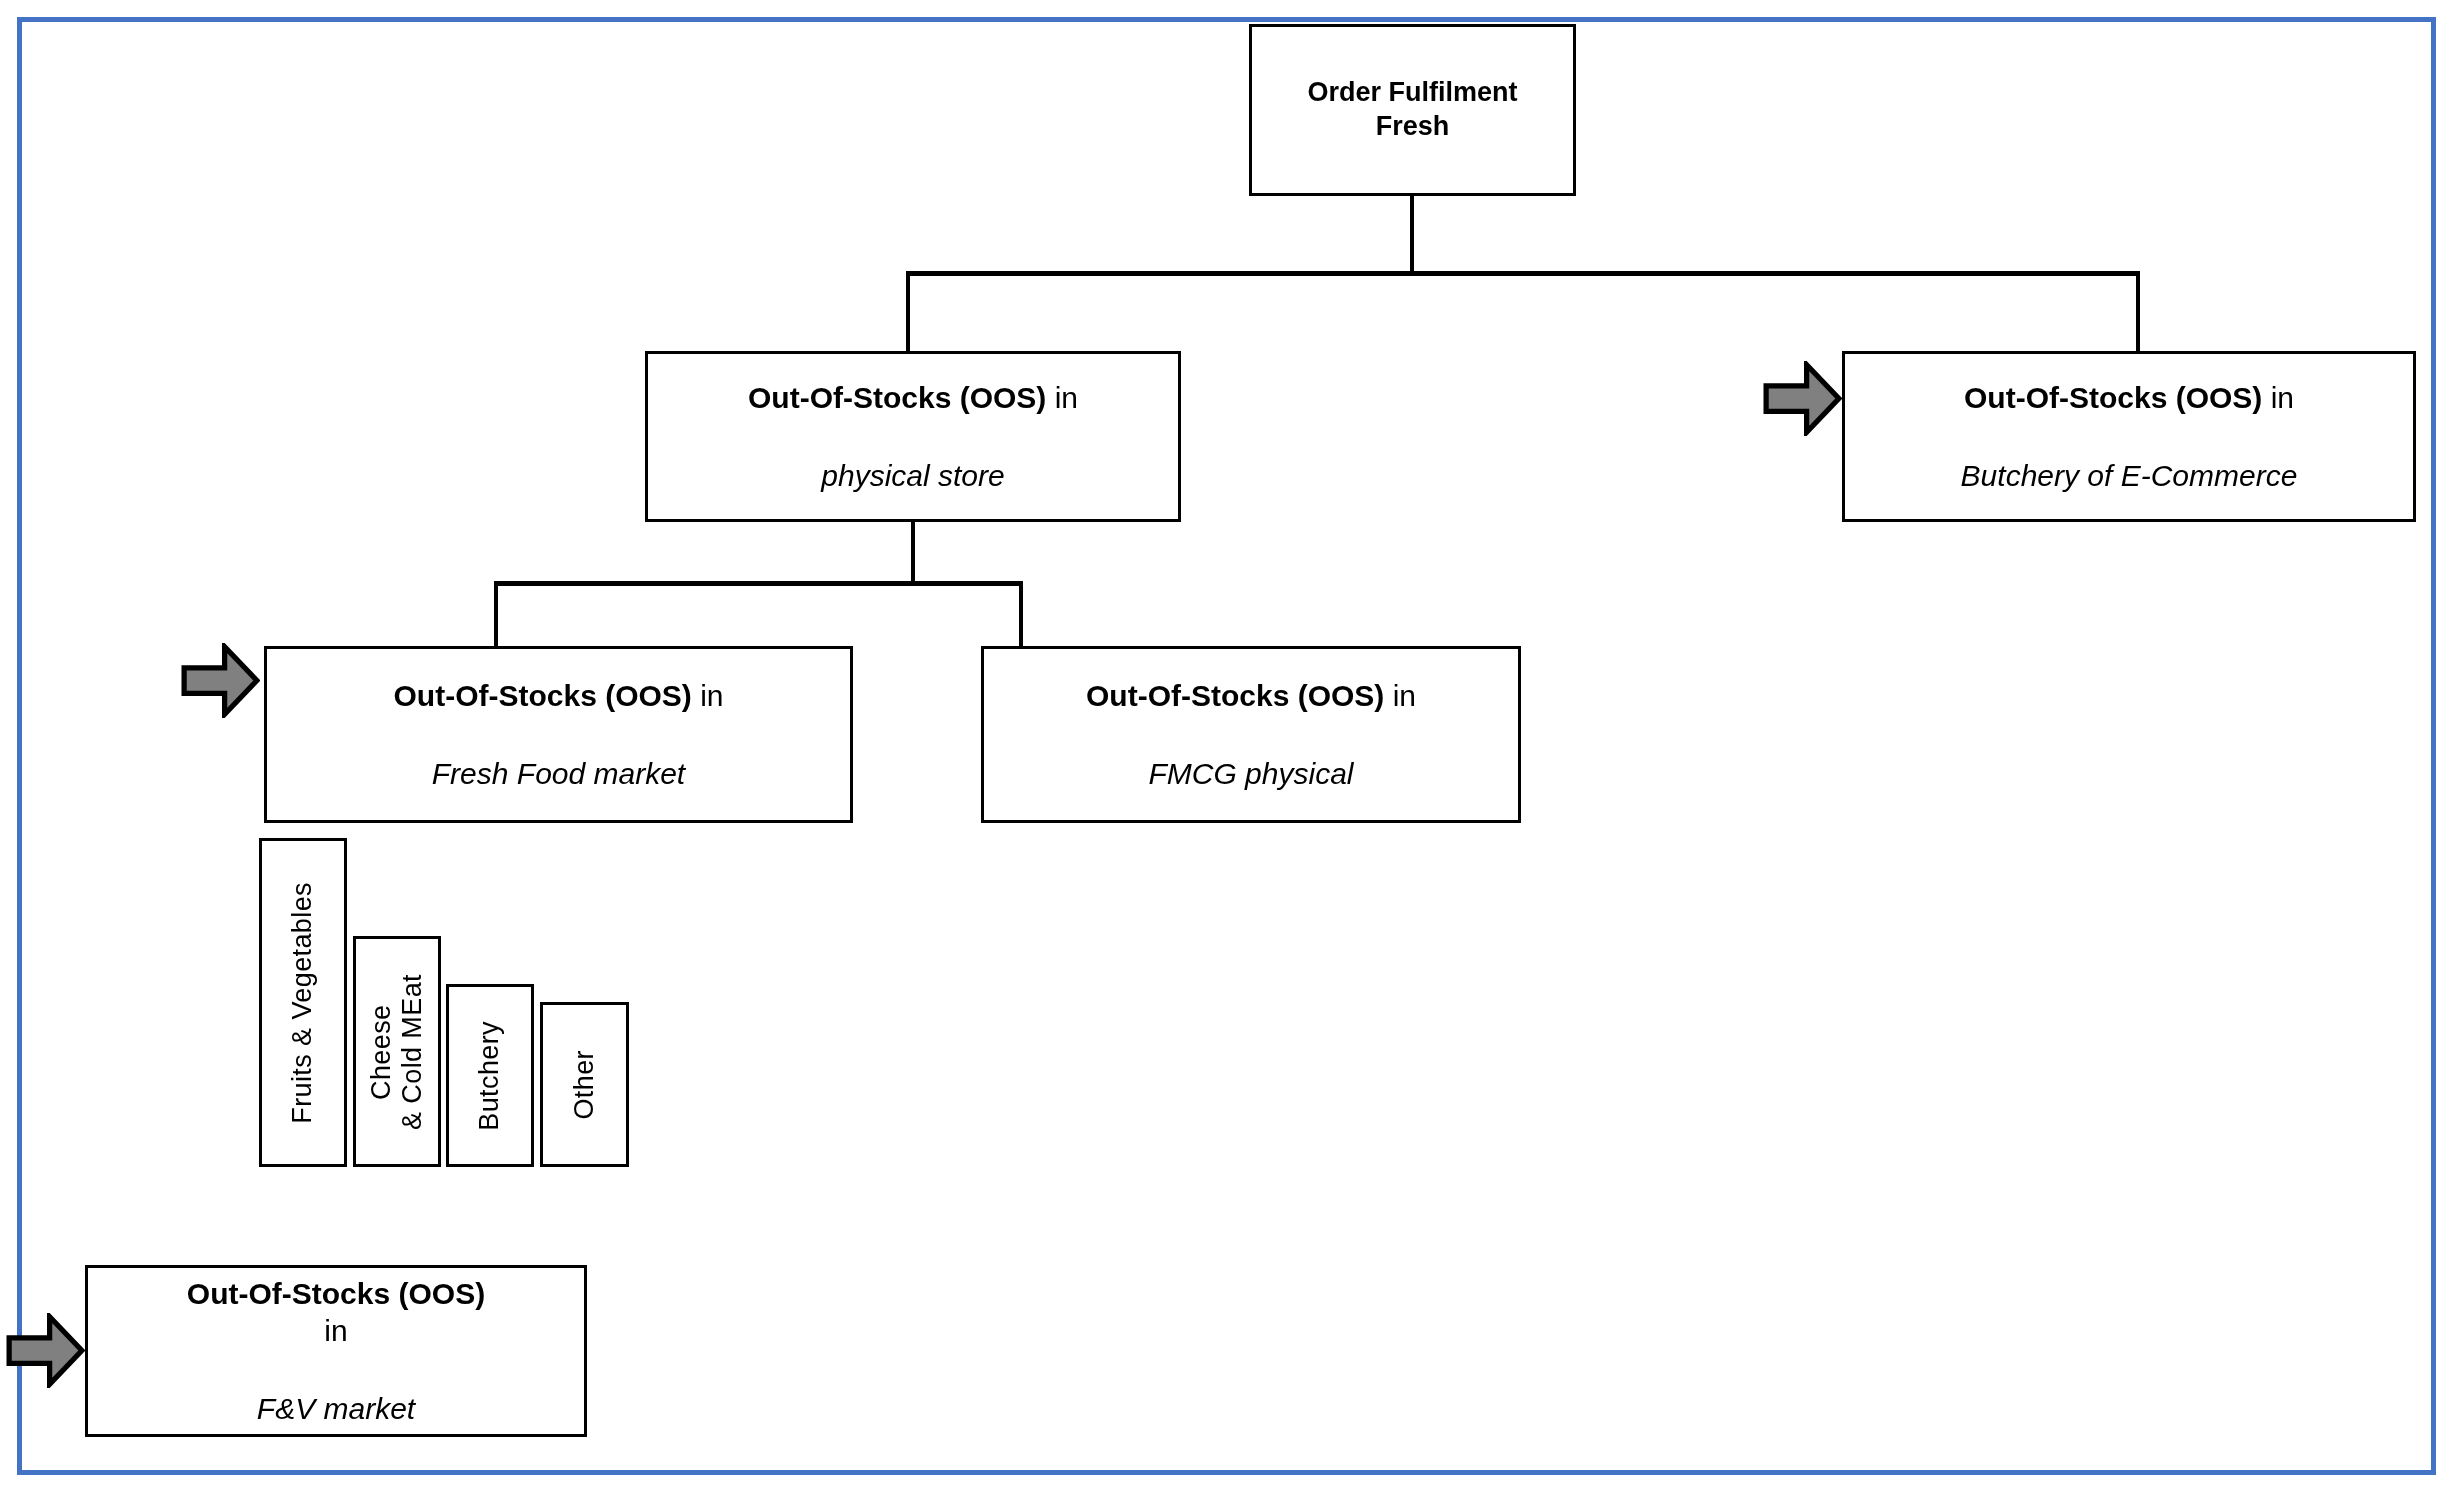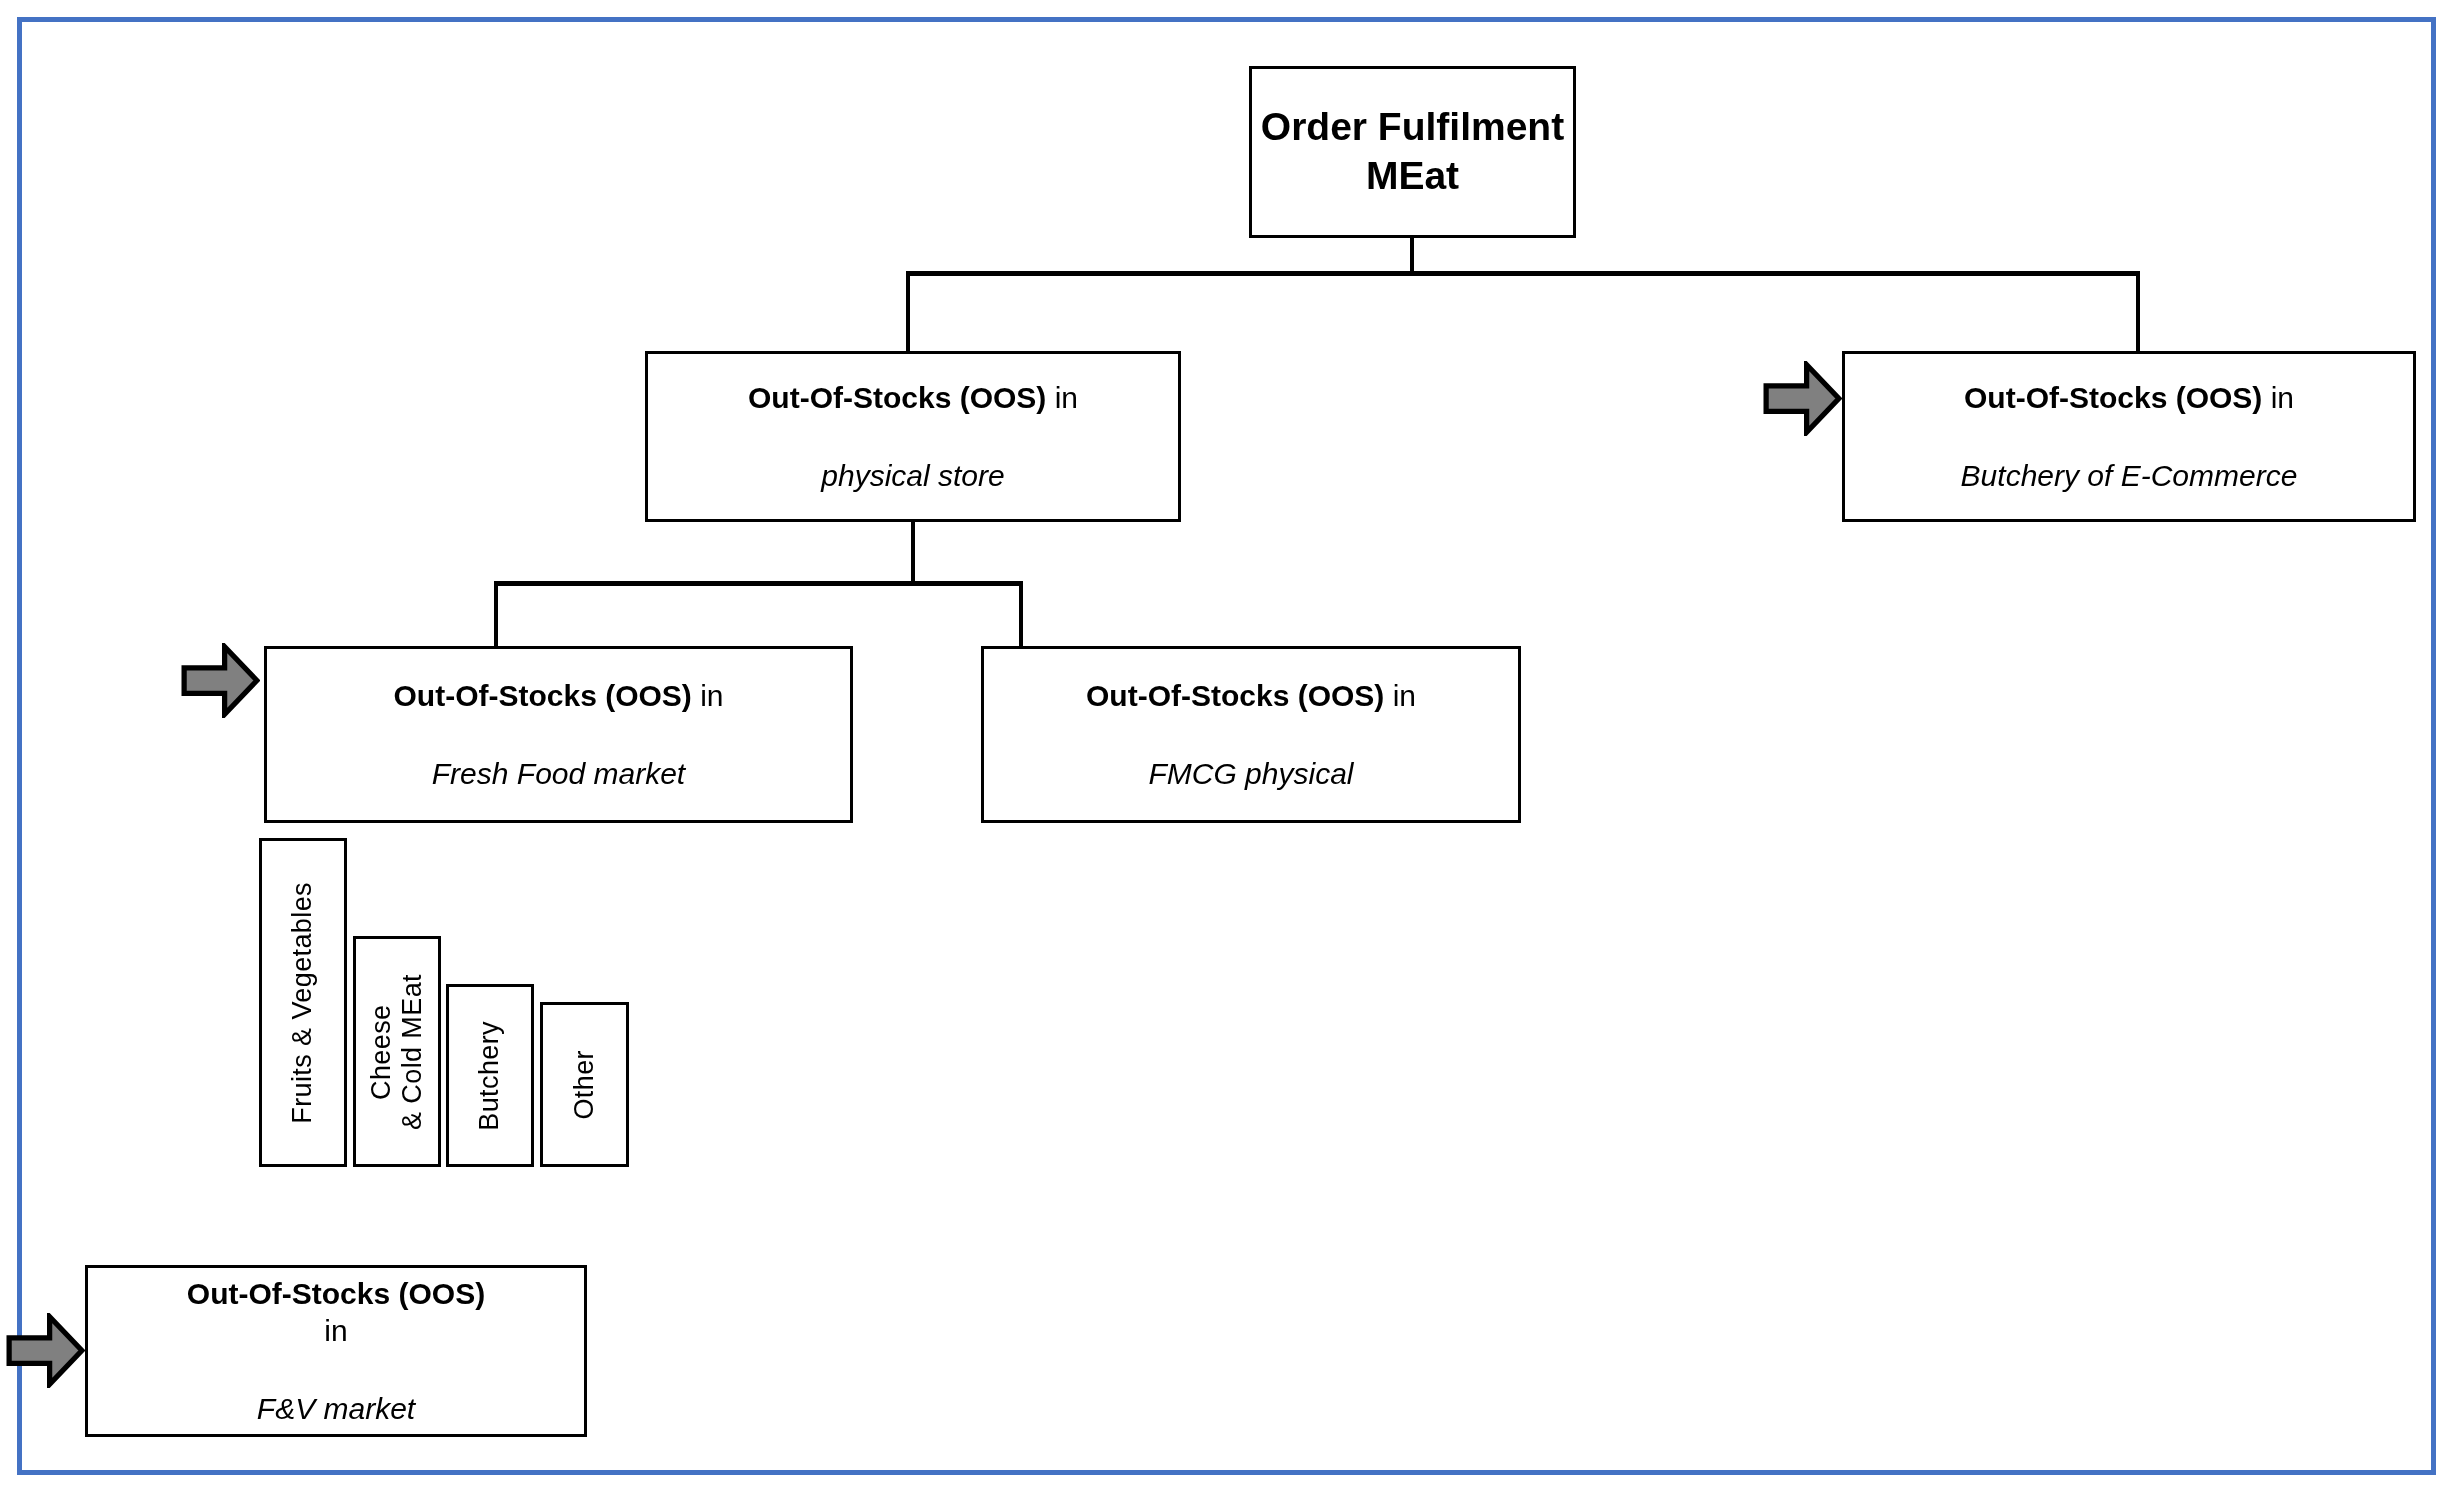--- a/index.html
+++ b/index.html
@@ -95,23 +95,23 @@
   }
   .arrow svg { display: block; }
 </style>
 </head>
 <body>
 
 <div id="canvas">
 
   <div id="outer-frame"></div>
 
-  <div class="node" style="left:1249px; top:24px; width:327px; height:172px; font-size:39px;margin-top:42px;">
+  <div class="node" style="left:1249px; top:24px; width:327px; height:172px; font-size:27px;">
     <span class="ln b">Order Fulfilment</span>
-    <span class="ln b">MEat</span>
+    <span class="ln b">Fresh</span>
   </div>
 
   <div class="vline" style="left:1410px; top:195px; height:80px;"></div>
   <div class="hline" style="left:906px; top:271px; width:1234px;"></div>
   <div class="vline" style="left:906px; top:271px; height:83px;"></div>
   <div class="vline" style="left:2136px; top:271px; height:83px;"></div>
 
   <div class="node" style="left:645px; top:351px; width:536px; height:171px; font-size:30px;">
     <span class="ln"><b>Out-Of-Stocks (OOS)</b><span class="r"> in</span></span>
     <span class="ln i">physical store</span>

